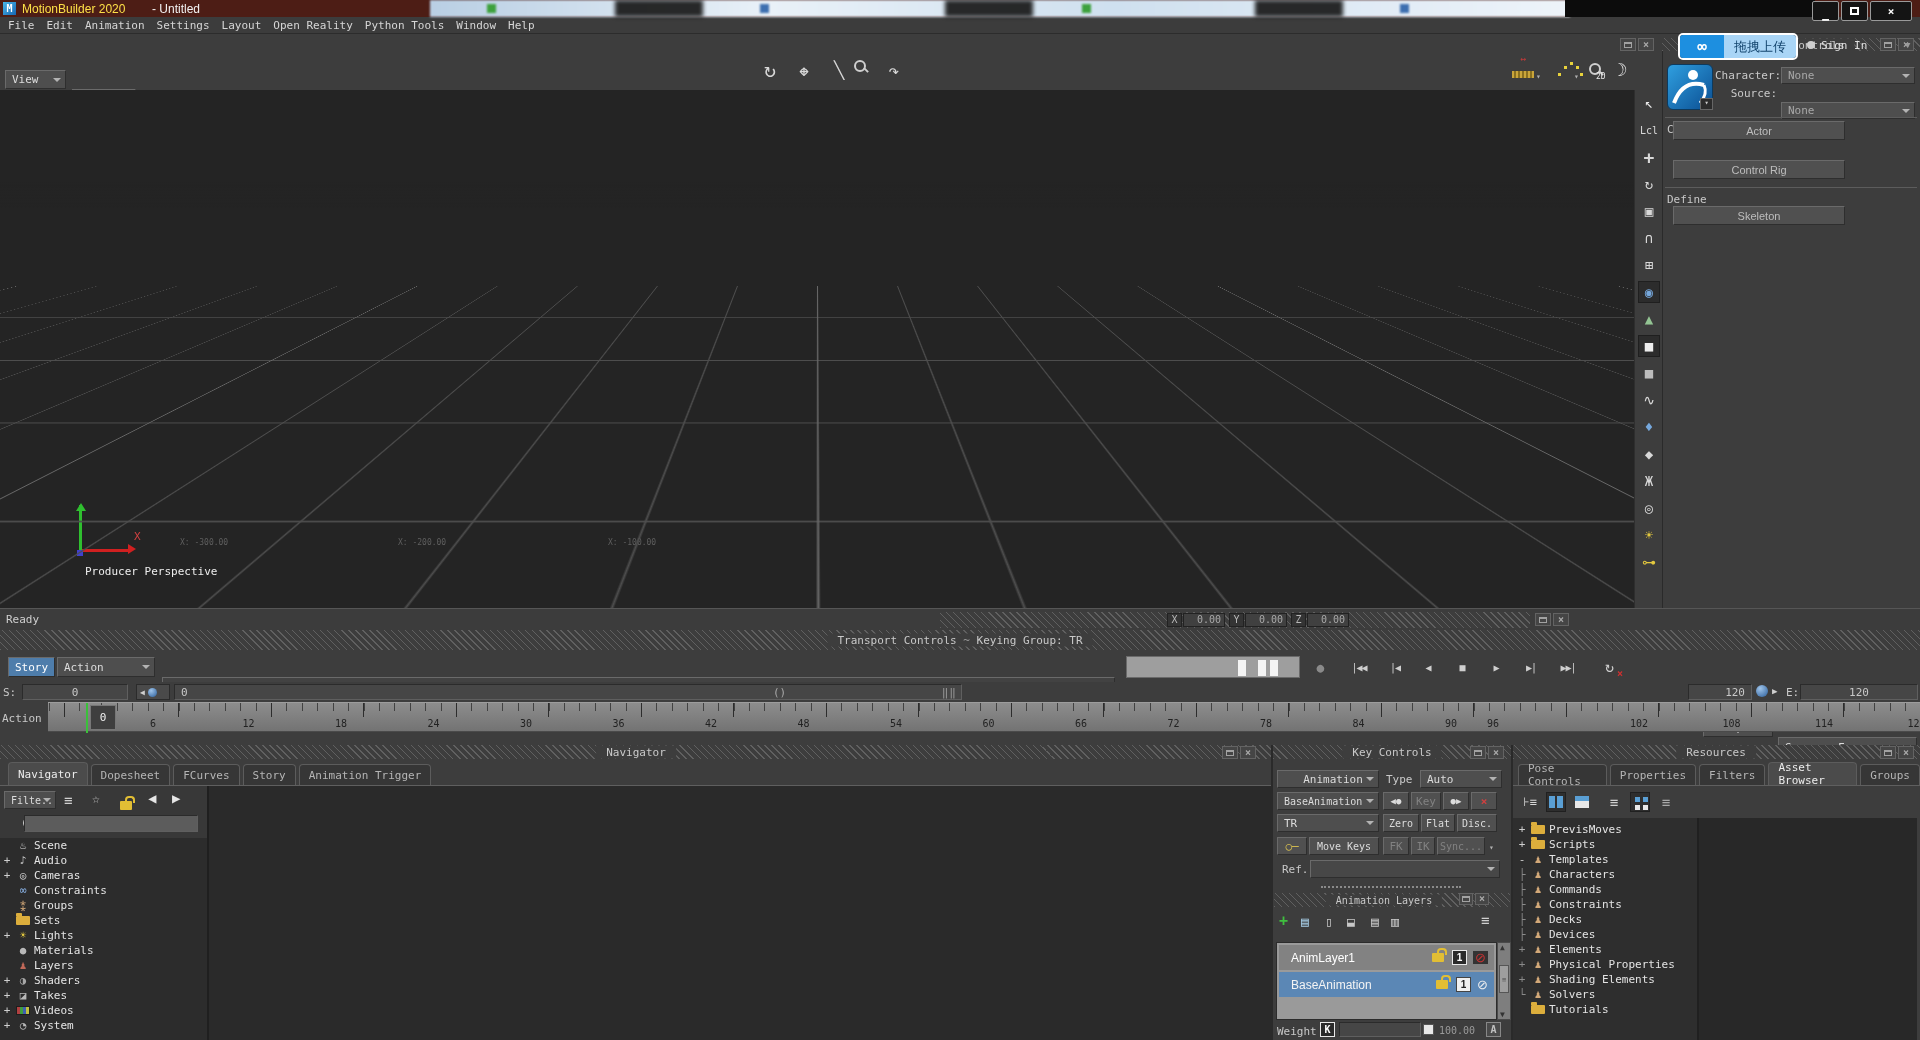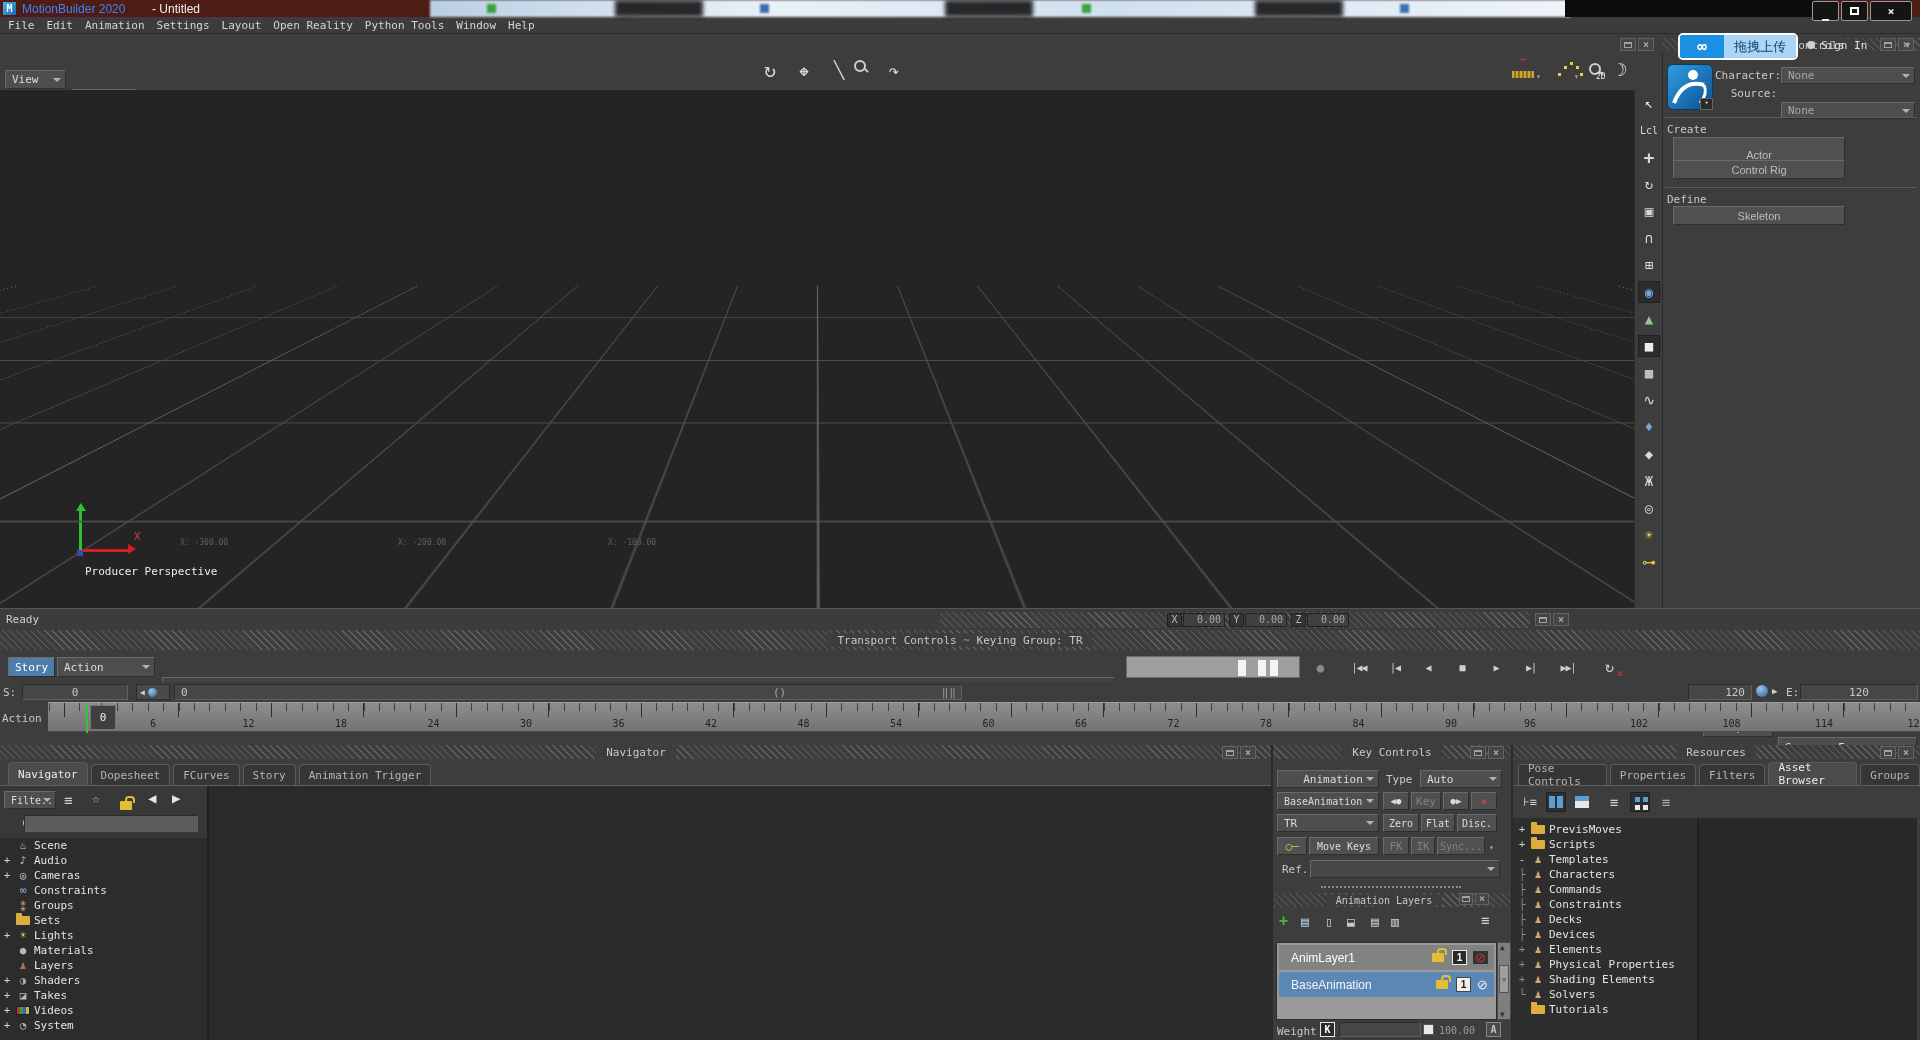--- a/index.html
+++ b/index.html
@@ -11,21 +11,21 @@
 
   
   #titlebar { left:0; top:0; width:1920px; height:17px; background:#4d1d15; z-index:40; }
   #titlebar .blurband { left:430px; top:0; width:1140px; height:17px;
      background:linear-gradient(90deg,#b9cfe4,#e9f1f8 30%,#cfe0ef 60%,#eef4fa); filter:blur(1.2px); }
   .blurblob { top:0; width:88px; height:17px; background:#181818; filter:blur(2px); opacity:.92; }
   .blurdot { top:4px; width:9px; height:9px; filter:blur(1px); }
   #titlebar .darkright { left:1565px; top:0; width:250px; height:17px; background:#0c0c0c; }
   #app-logo { left:3px; top:2px; width:13px; height:13px; background:linear-gradient(135deg,#49b6e8,#1767b3);
      color:#fff; font-weight:bold; font-size:10px; text-align:center; line-height:13px; }
-  #title-text { left:22px; top:2px; color:#3b82f6; font-size:12px; }
+  #title-text { left:22px; top:2px; color:#fde047; font-size:12px; }
   #title-doc { left:152px; top:2px; color:#f2f2f2; font-size:12px; }
   .winbtn { top:1px; height:20px; background:#141414; border:1px solid #9a9a9a; border-radius:2px;
      color:#fff; display:flex; align-items:center; justify-content:center; z-index:60; font-size:11px; }
   #menubar { left:0; top:17px; width:1920px; height:17px; background:#3c3c3c; border-bottom:1px solid #2c2c2c;
      display:flex; align-items:center; padding-left:2px; z-index:30; }
   .menu-item { padding:0 6px; color:#d6d6d6; cursor:default; }
 
   
   .strip { background-image:repeating-linear-gradient(45deg,#606060 0 1px,#3d3d3d 1px 5px); }
   .strip-title { position:absolute; top:50%; transform:translate(-50%,-50%); background:#3d3d3d;
@@ -267,21 +267,21 @@
     <span class="abs lab" style="left:52px;top:18px;width:62px;text-align:right">Character:</span>
     <div class="dd abs" style="left:118px;top:16px;width:134px;height:17px;color:#a8a8a8">
       <span>None</span>
     </div>
     <span class="abs lab" style="left:52px;top:36px;width:62px;text-align:right">Source:</span>
     <div class="dd abs" style="left:118px;top:34px;width:134px;height:17px;color:#a8a8a8">
       <span>None</span>
     </div>
     <div class="abs" style="left:2px;top:66px;width:252px;height:1px;background:#5c5c5c"></div>
     <span class="abs lab" style="left:4px;top:72px">Create</span>
-    <div class="btn abs sans" style="left:10px;top:86px;width:172px;height:35px;color:#bdbdbd">
+    <div class="btn abs sans" style="left:10px;top:70px;width:172px;height:19px;color:#bdbdbd">
       <span>Actor</span>
     </div>
     <div class="btn abs sans" style="left:10px;top:109px;width:172px;height:19px;color:#bdbdbd">
       <span>Control Rig</span>
     </div>
     <div class="abs" style="left:2px;top:136px;width:252px;height:1px;background:#5c5c5c"></div>
     <span class="abs lab" style="left:4px;top:142px">Define</span>
     <div class="btn abs sans" style="left:10px;top:155px;width:172px;height:19px;color:#bdbdbd">
       <span>Skeleton</span>
     </div>
@@ -392,21 +392,21 @@
         <span class="ruler-num" style="left: 564.501px;">36</span>
         <span class="ruler-num" style="left: 657.001px;">42</span>
         <span class="ruler-num" style="left: 749.502px;">48</span>
         <span class="ruler-num" style="left: 842.002px;">54</span>
         <span class="ruler-num" style="left: 934.502px;">60</span>
         <span class="ruler-num" style="left: 1027px;">66</span>
         <span class="ruler-num" style="left: 1119.5px;">72</span>
         <span class="ruler-num" style="left: 1212px;">78</span>
         <span class="ruler-num" style="left: 1304.5px;">84</span>
         <span class="ruler-num" style="left: 1397px;">90</span>
-        <span class="ruler-num" style="left: 1476px;">96</span>
+        <span class="ruler-num" style="left: 1439px;">96</span>
         <span class="ruler-num" style="left: 1582px;">102</span>
         <span class="ruler-num" style="left: 1674.5px;">108</span>
         <span class="ruler-num" style="left: 1767px;">114</span>
         <span class="ruler-num" style="left: 1859.5px;">120</span>
       </div>
     <div class="abs" style="left:38px;top:0;width:2px;height:30px;background:#3ac03a"></div>
     <div class="abs" style="left:42px;top:2px;width:26px;height:25px;background:#3f3f3f;border:1px solid #777;color:#f0f0f0;display:flex;align-items:center;justify-content:center">
       <span>0</span>
     </div>
   </div>

